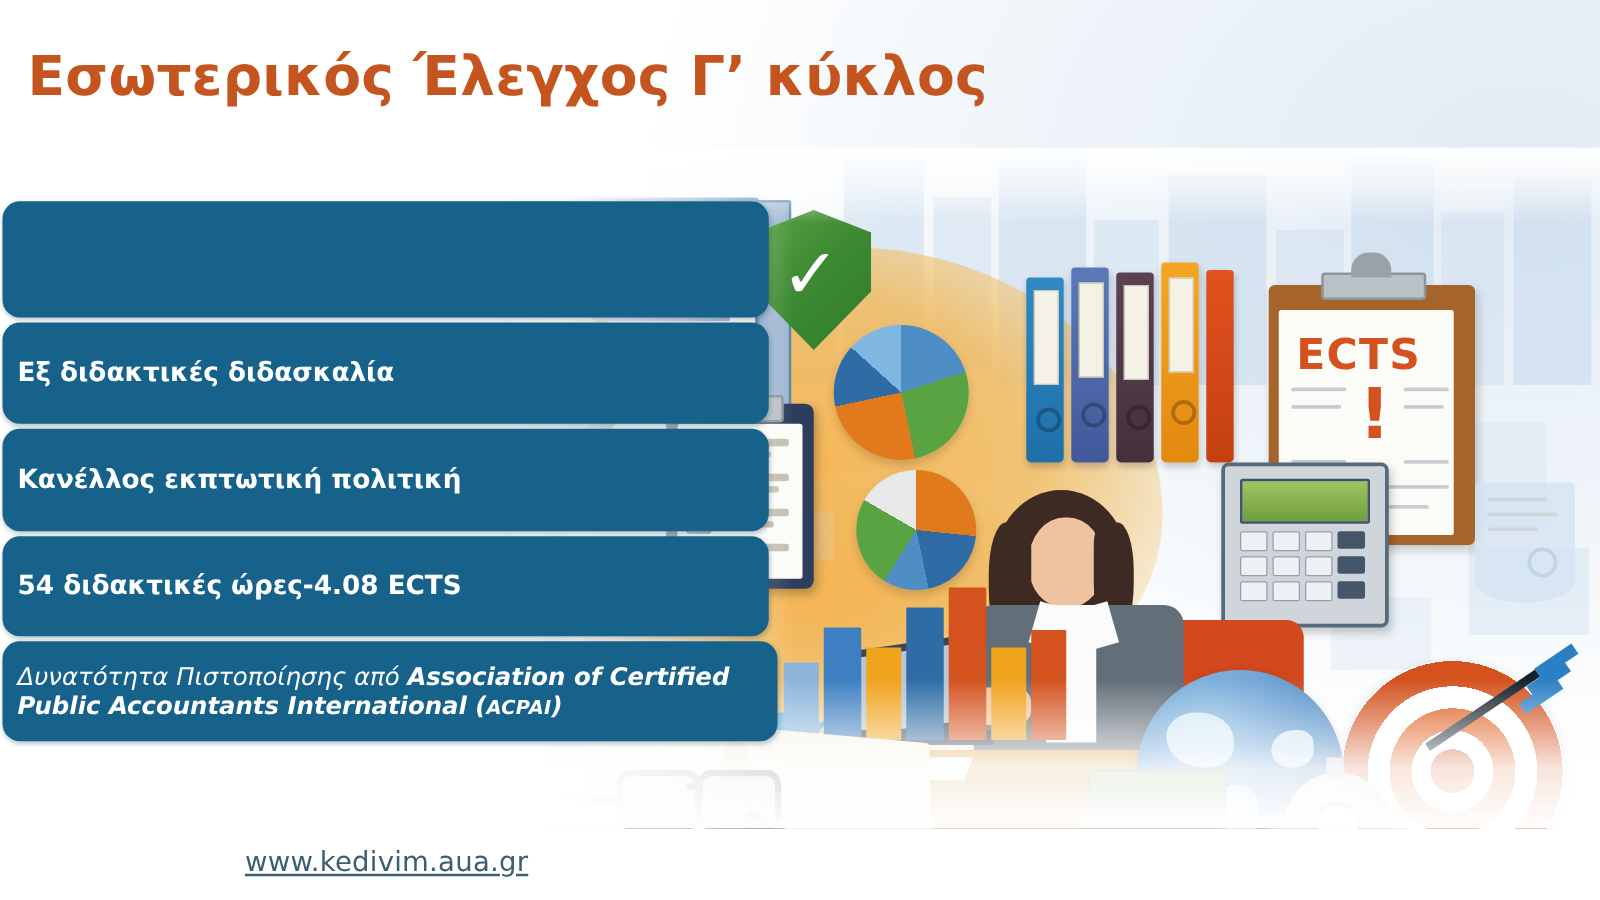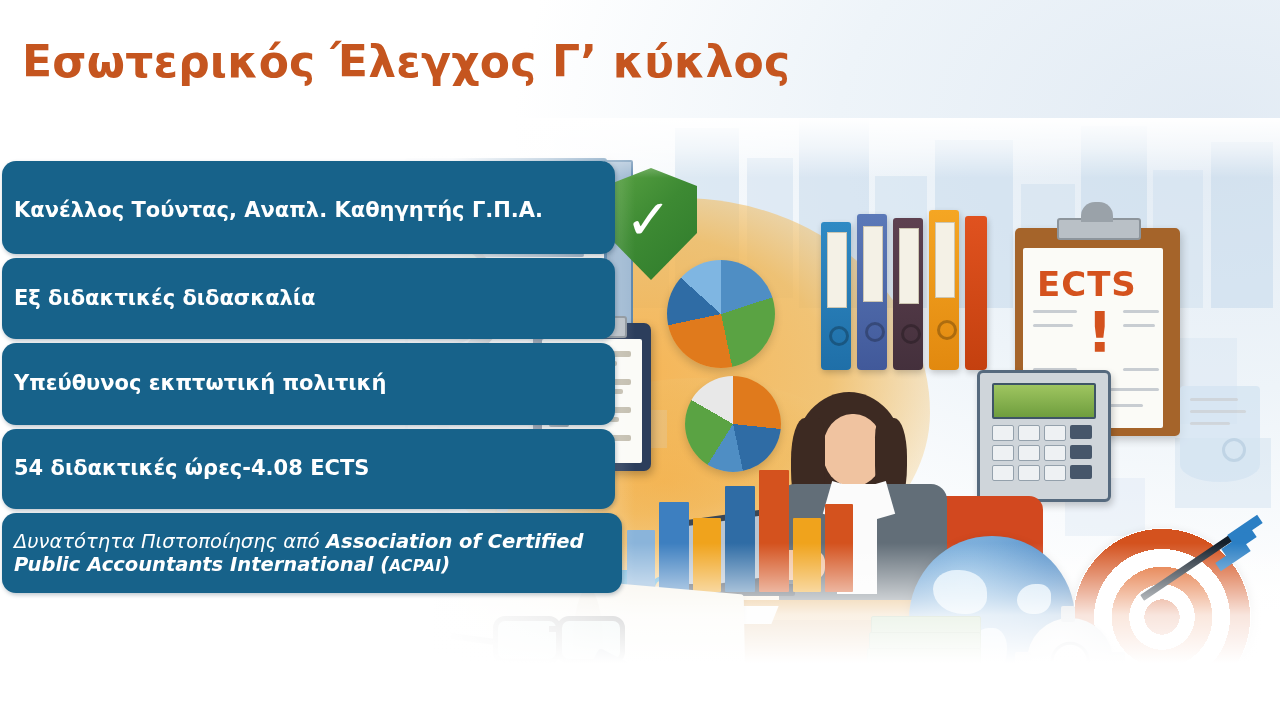--- a/index.html
+++ b/index.html
@@ -405,36 +405,36 @@
     <div class="pen" style="left:214px;top:556px;width:116px;height:16px;"></div>
 
     <div class="fade-t"></div>
     <div class="fade-l"></div>
     <div class="fade-b"></div>
   </div>
 
   <div id="boxes">
 
     <div class="tbox" style="top:161px;height:93px;width:613px;">
-      <div class="tline l-name">Κανέλλος Τούντας, Αναπλ. Καθηγητής Γ.Π.Α.</div>
     </div>
 
     <div class="tbox" style="top:258px;height:81px;width:613px;">
       <div class="tline l-bold">Εξ διδακτικές διδασκαλία</div>
     </div>
 
     <div class="tbox" style="top:343px;height:82px;width:613px;">
-      <div class="tline l-bold">Υπεύθυνος εκπτωτική πολιτική</div>
+      <div class="tline l-bold">Κανέλλος εκπτωτική πολιτική</div>
     </div>
 
     <div class="tbox" style="top:429px;height:80px;width:613px;">
       <div class="tline l-bold">54 διδακτικές ώρες-4.08 ECTS</div>
     </div>
 
     <div class="tbox" style="top:513px;height:80px;width:620px;">
       <div class="l-reg l-wrap">
         <span>Δυνατότητα Πιστοποίησης από </span><b>Association of Certified Public Accountants International </b><b>(</b><b class="caps">ACPAI</b><b>)</b>
       </div>
     </div>
   </div>
 
+  <a id="footer" href="#">www.kedivim.aua.gr</a>
 
 </div>
 
 </body></html>

